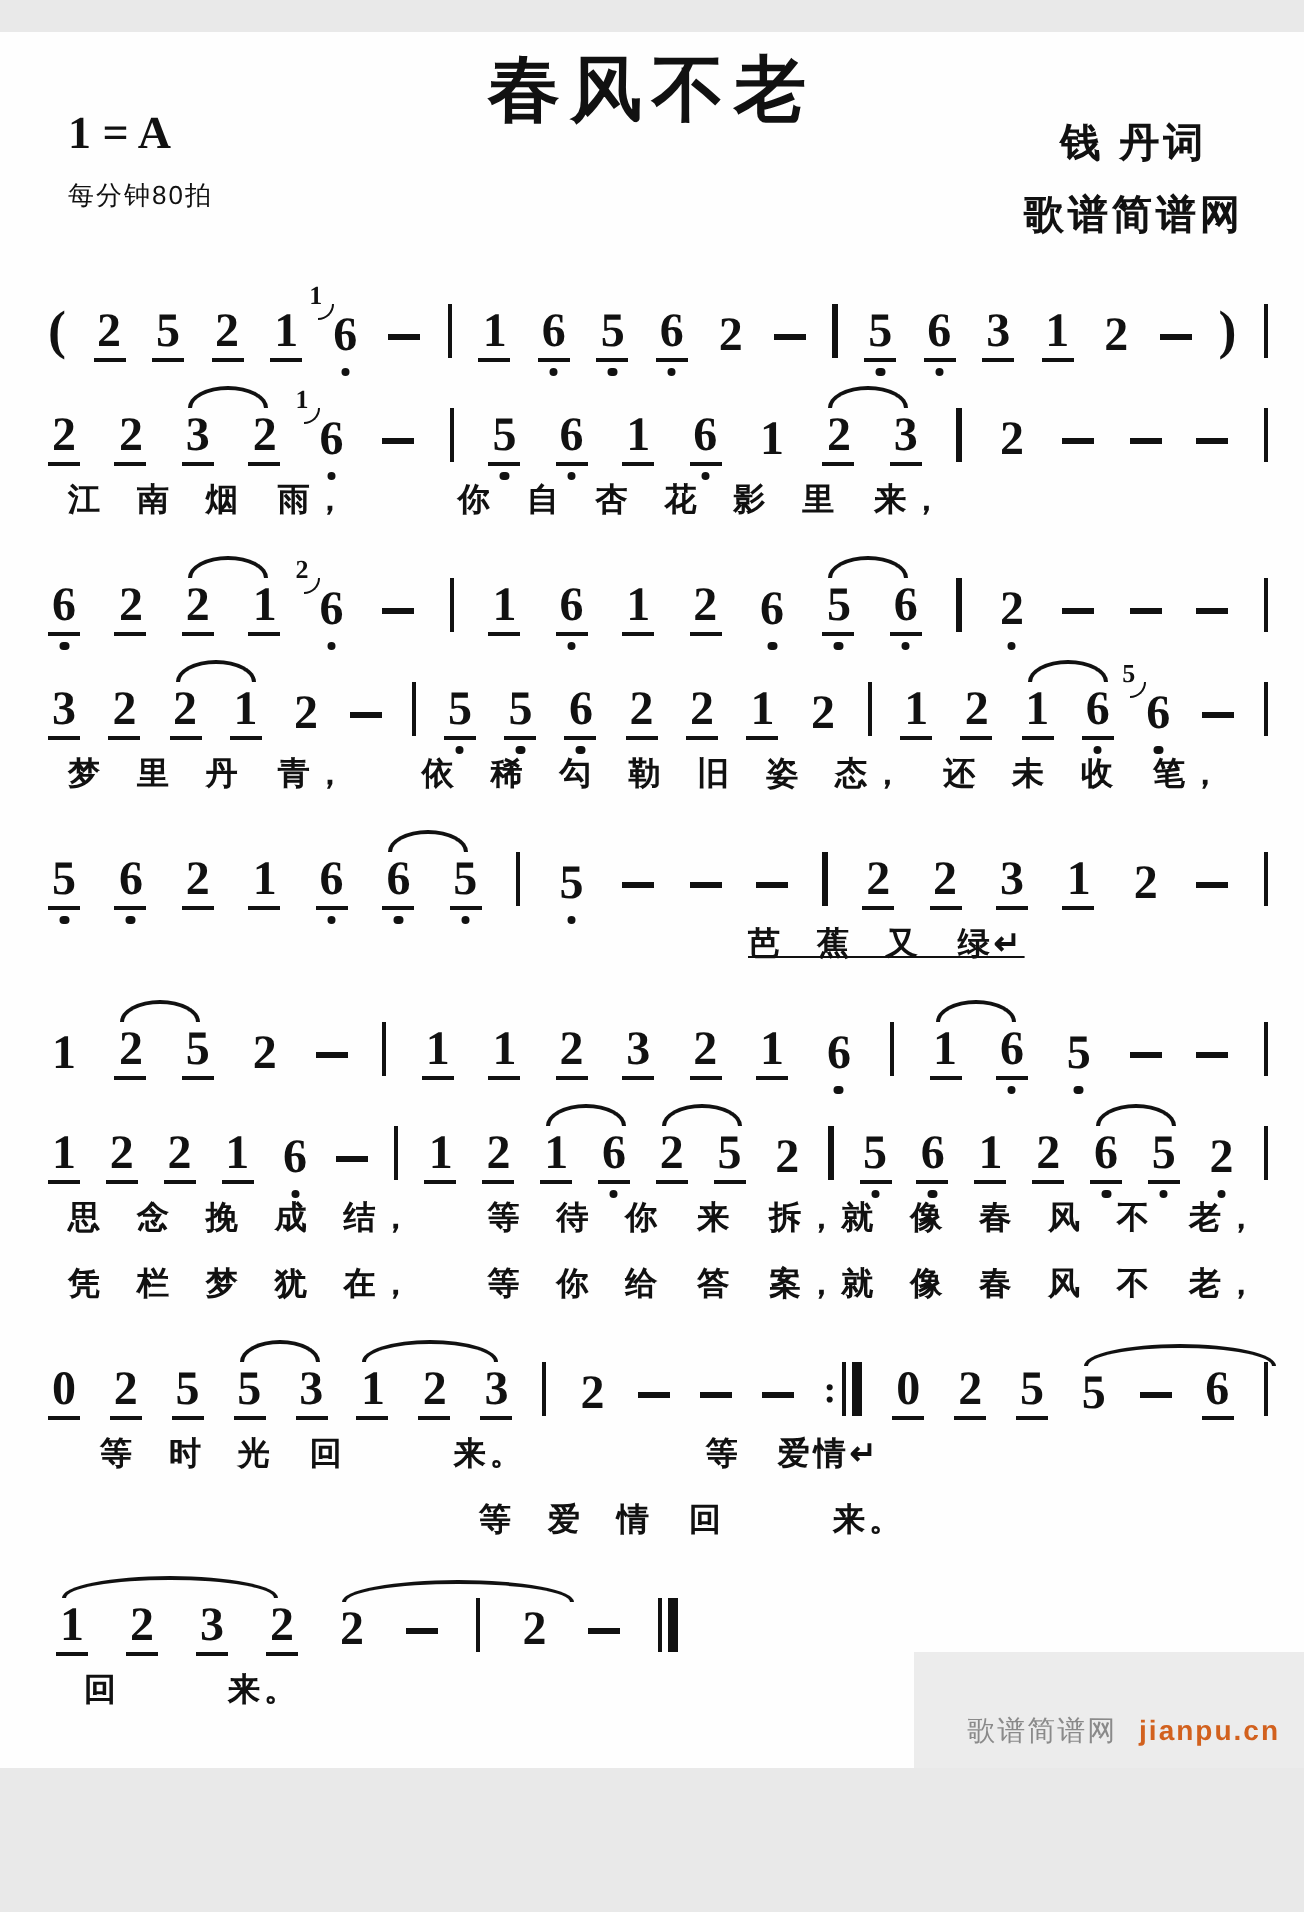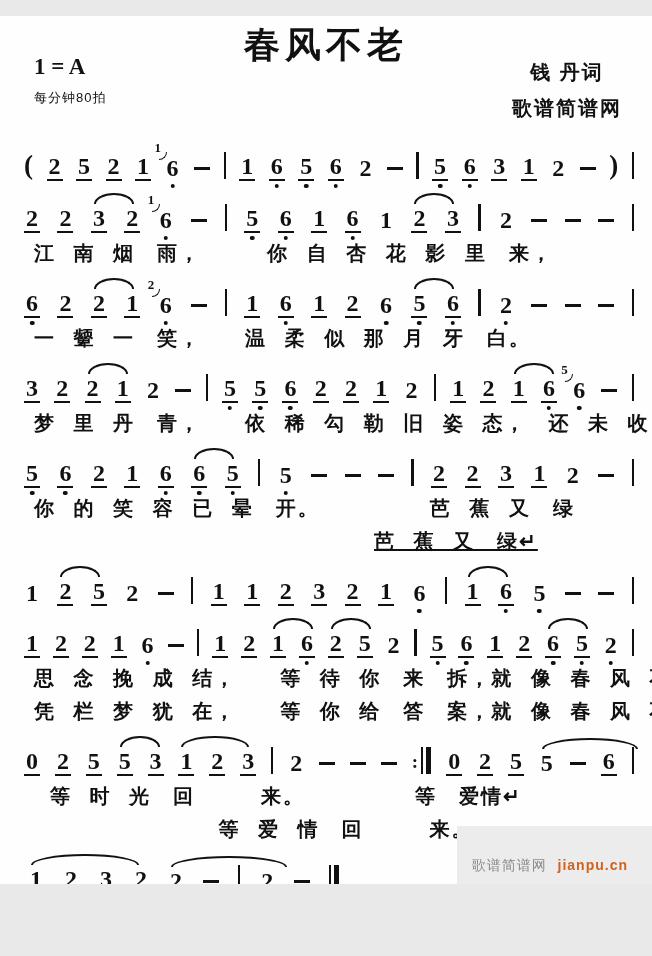--- a/index.html
+++ b/index.html
@@ -23,24 +23,24 @@
   .gr{position:absolute;top:-15px;left:-10px;font-size:13px;font-weight:bold;line-height:1;}
   .grhk{position:absolute;left:4px;top:11px;width:7px;height:7px;border-right:1.7px solid #111;border-bottom:1.7px solid #111;border-radius:0 0 100% 0;}
   .vbar{width:2.2px;height:27px;background:#111;margin-bottom:2px;}
   .dash{width:16px;height:3px;background:#111;margin-bottom:11px;}
   .paren{font-family:"Liberation Serif",serif;font-weight:bold;font-size:27px;line-height:1;margin-bottom:2px;}
   .rep{display:flex;align-items:flex-end;gap:3px;}
   .rep .colon{font-family:"Liberation Serif",serif;font-weight:bold;font-size:19px;line-height:1;margin-bottom:5px;}
   .rep .b1{width:2.2px;height:27px;background:#111;margin-bottom:2px;}
   .rep .b2{width:5px;height:27px;background:#111;margin-bottom:2px;}
 
-  .lyr{font-weight:bold;font-size:20px;white-space:pre;letter-spacing:2px;word-spacing:10px;height:31px;padding-left:14px;margin-top:2px;}
+  .lyr{font-weight:bold;font-size:16px;white-space:pre;letter-spacing:2px;word-spacing:10px;height:31px;padding-left:14px;margin-top:2px;}
 
   .wmband{position:absolute;right:0;bottom:0;width:195px;height:58px;background:#ececec;}
-  .wm{position:absolute;right:24px;bottom:9px;font-size:14px;letter-spacing:1px;white-space:nowrap;}
+  .wm{position:absolute;right:12px;bottom:9px;font-size:14px;letter-spacing:1px;white-space:nowrap;}
   .wm .site{color:#8a8a8a;}
   .wm .link{color:#d2611e;font-weight:bold;margin-left:6px;}
 </style>
 </head>
 <body>
 
 <div class="sheet">
   <h1 class="title">春风不老</h1>
   <div class="meta">
     <div>
@@ -117,21 +117,20 @@
         <span class="tok"><span class="num">6</span><span class="bdot"></span></span>
         <span class="tok"><span class="num u">5</span><span class="bdot"></span><span class="slur" style="width: 36px;"></span></span>
         <span class="tok"><span class="num u">6</span><span class="bdot"></span></span>
         <span class="vbar"></span>
         <span class="tok"><span class="num">2</span><span class="bdot"></span></span>
         <span class="dash"></span>
         <span class="dash"></span>
         <span class="dash"></span>
         <span class="vbar"></span>
       </div>
-      <div class="lyr">一 颦 一　笑，　　温 柔 似 那 月 牙　白。</div>
       <div class="mline">
         <span class="tok"><span class="num u">3</span></span>
         <span class="tok"><span class="num u">2</span></span>
         <span class="tok"><span class="num u">2</span><span class="slur" style="width: 36px;"></span></span>
         <span class="tok"><span class="num u">1</span></span>
         <span class="tok"><span class="num">2</span></span>
         <span class="dash"></span>
         <span class="vbar"></span>
         <span class="tok"><span class="num u">5</span><span class="bdot"></span></span>
         <span class="tok"><span class="num u">5</span><span class="bdot"></span></span>
@@ -165,21 +164,20 @@
         <span class="dash"></span>
         <span class="vbar"></span>
         <span class="tok"><span class="num u">2</span></span>
         <span class="tok"><span class="num u">2</span></span>
         <span class="tok"><span class="num u">3</span></span>
         <span class="tok"><span class="num u">1</span></span>
         <span class="tok"><span class="num">2</span></span>
         <span class="dash"></span>
         <span class="vbar"></span>
       </div>
-      <div class="lyr">你 的 笑 容 已 晕　开。　　　　　芭 蕉 又　绿</div>
       <div class="lyr" style="margin-left: 340px; text-decoration: underline;">芭 蕉 又　绿↵</div>
       <div class="mline">
         <span class="tok"><span class="num">1</span></span>
         <span class="tok"><span class="num u">2</span><span class="slur" style="width: 36px;"></span></span>
         <span class="tok"><span class="num u">5</span></span>
         <span class="tok"><span class="num">2</span></span>
         <span class="dash"></span>
         <span class="vbar"></span>
         <span class="tok"><span class="num u">1</span></span>
         <span class="tok"><span class="num u">1</span></span>

